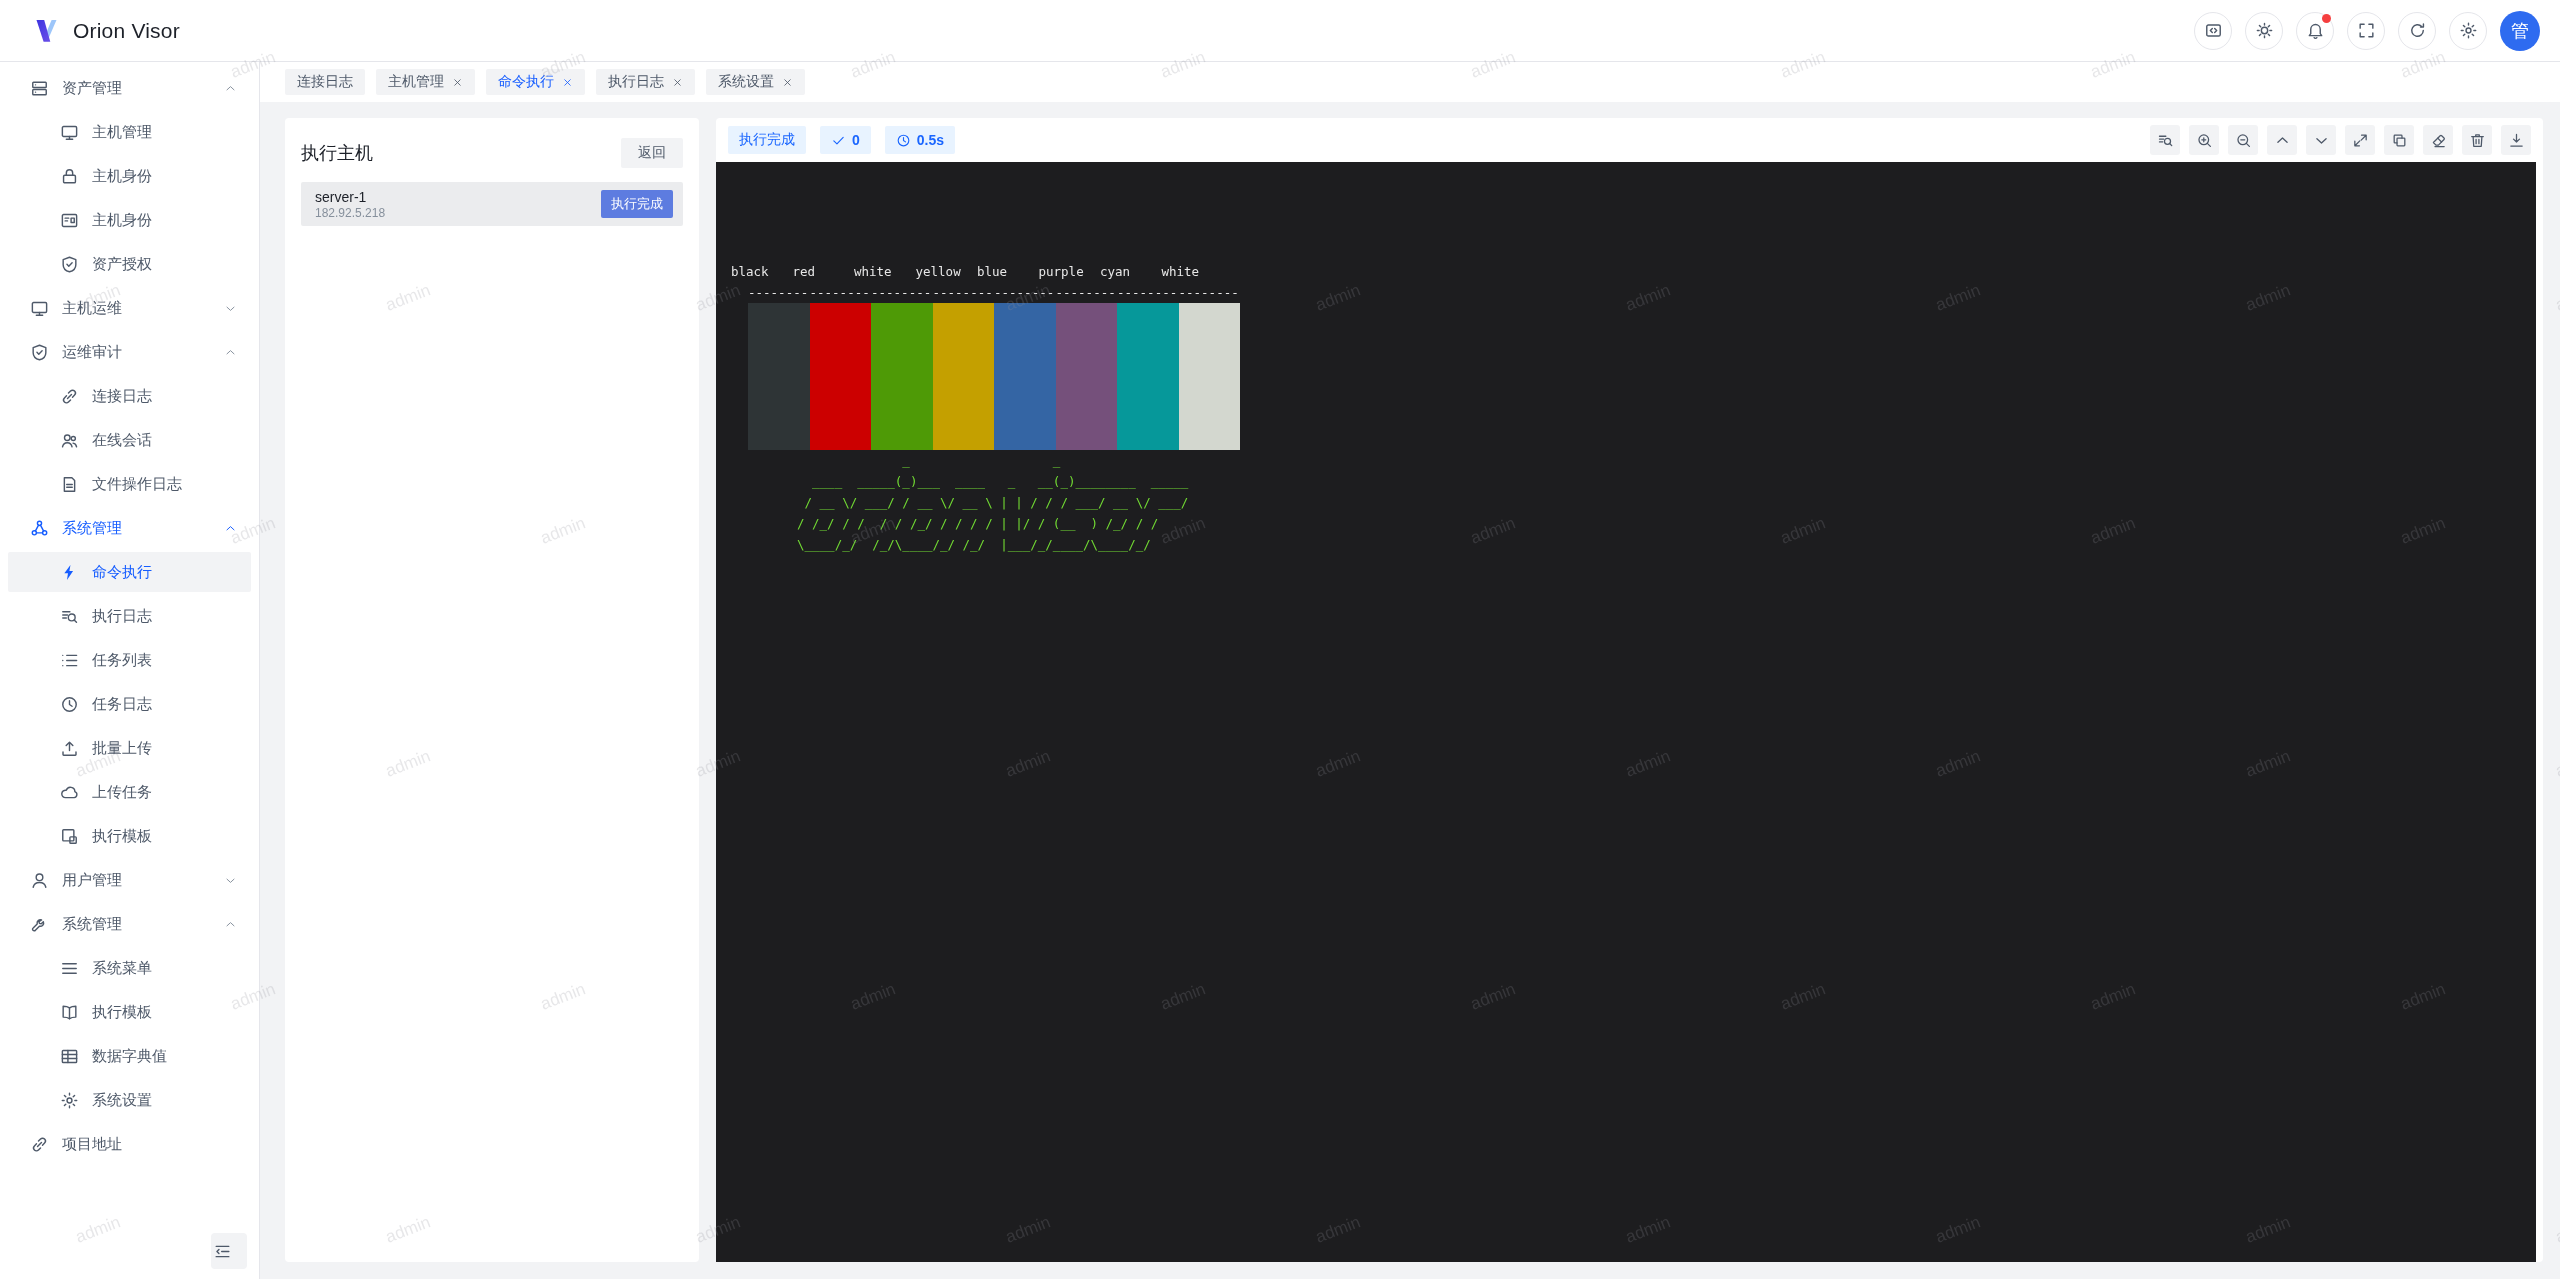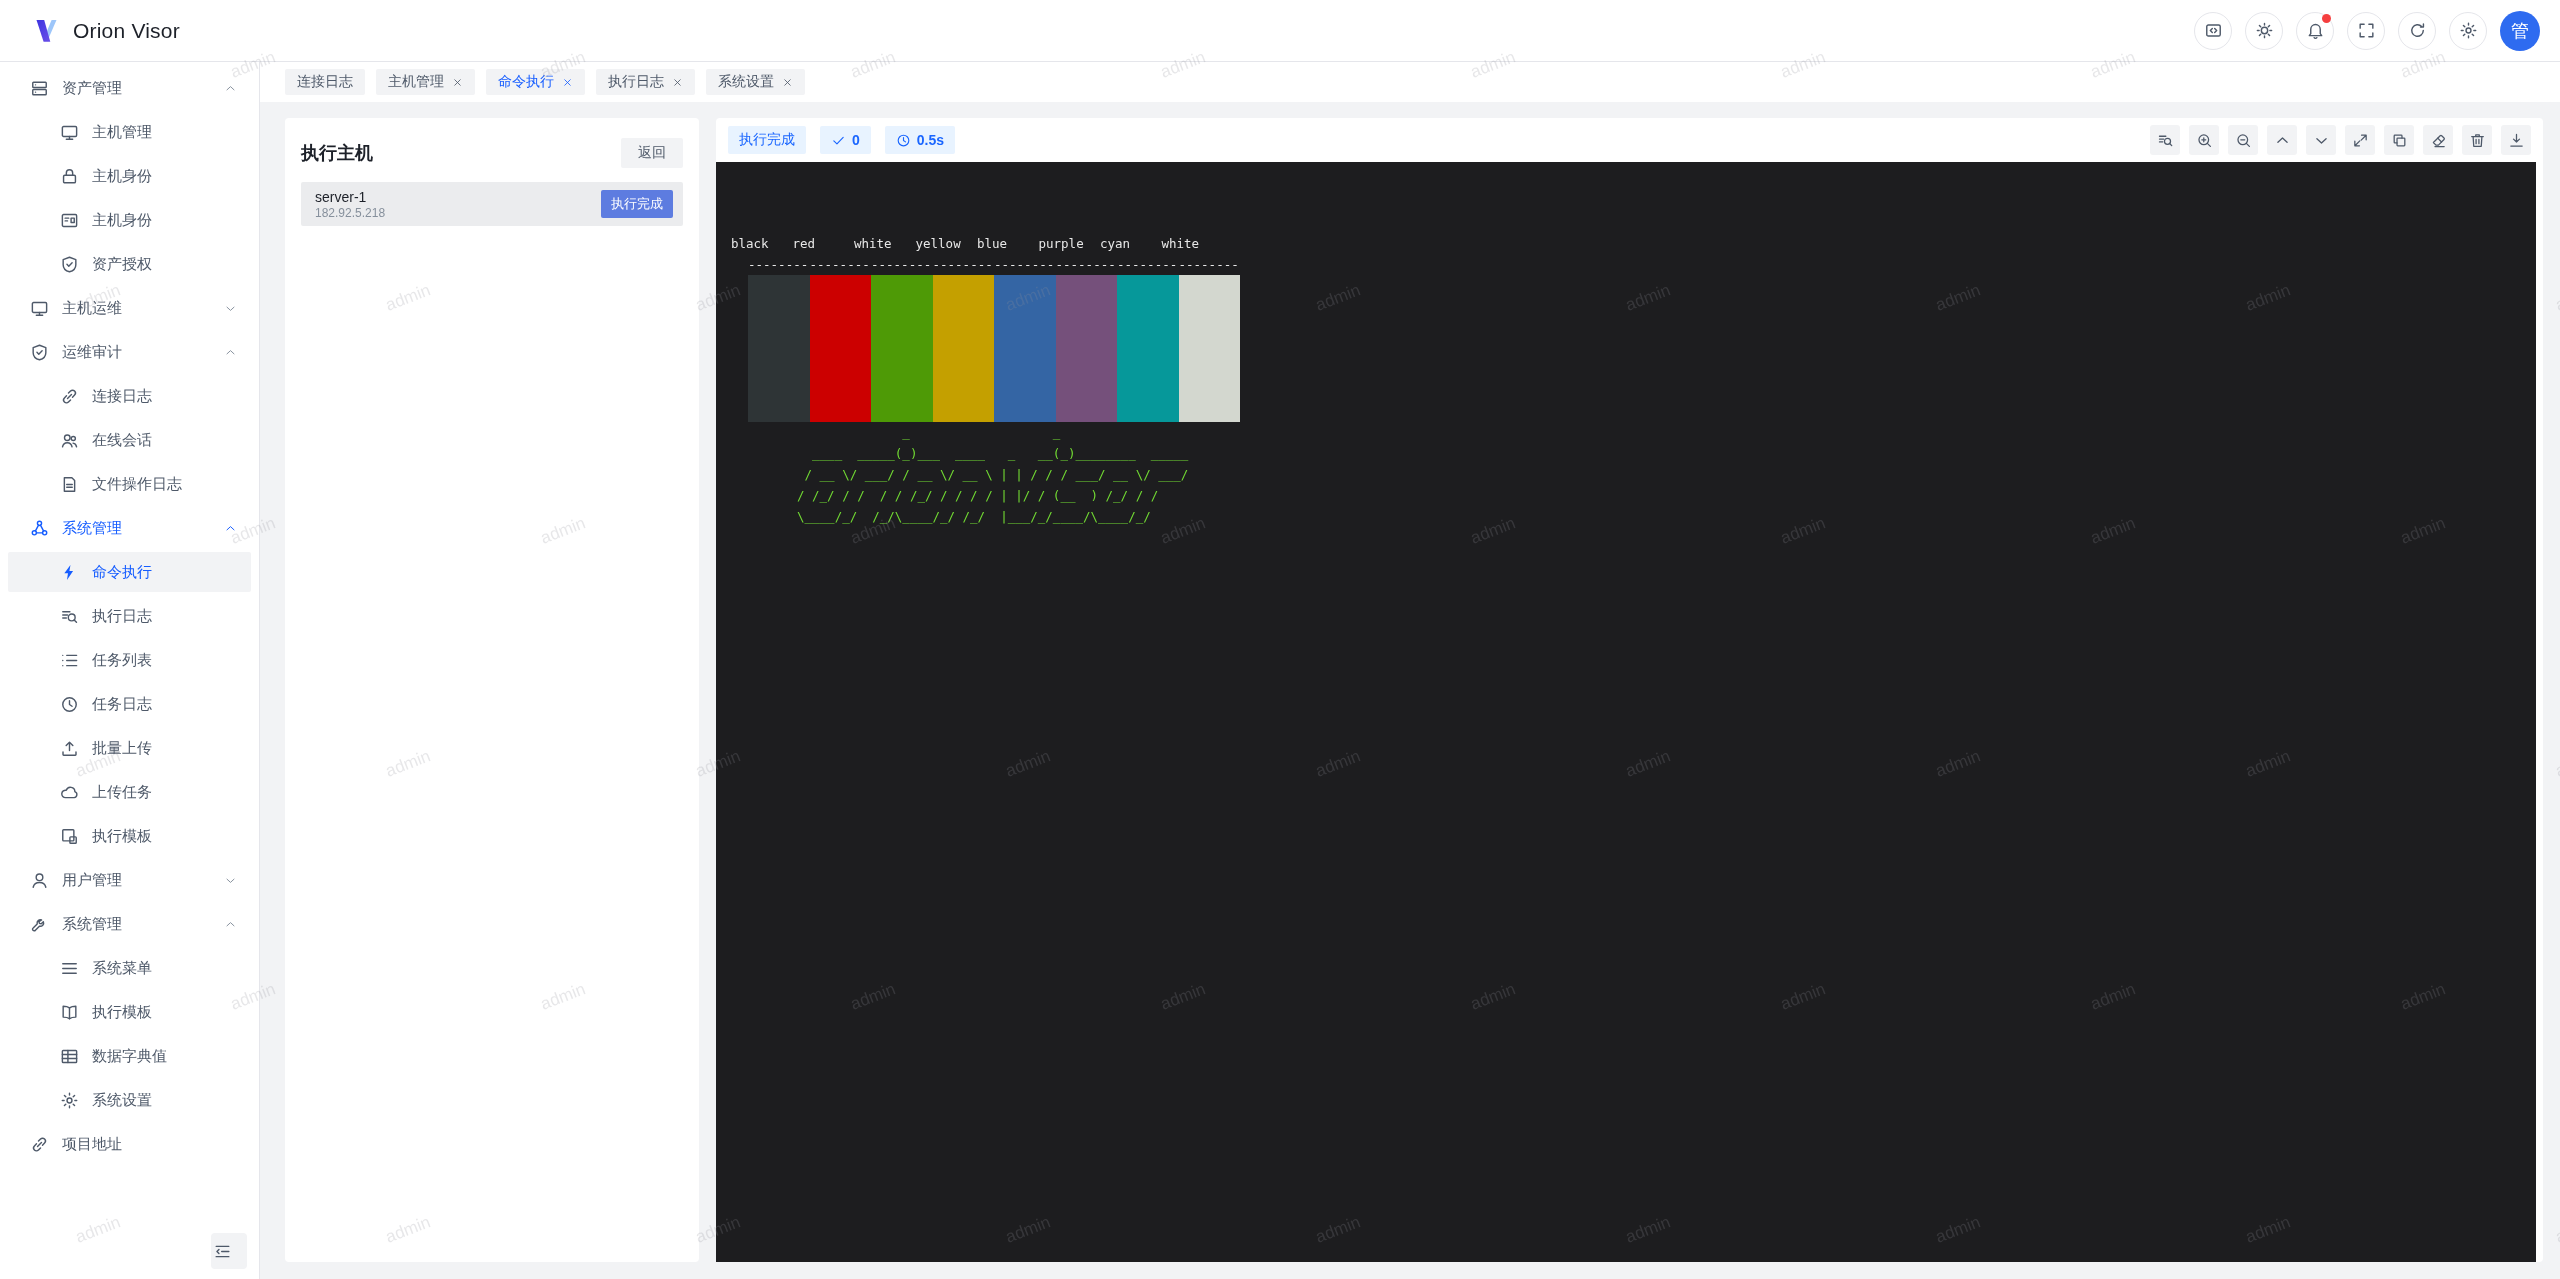--- a/index.html
+++ b/index.html
@@ -45,21 +45,21 @@
     align-items:center; gap:8px; font-size:14px; color:#4e5969; cursor:pointer; white-space:nowrap; }
   .tab.active { color:#165dff; }
   .tab-close { display:flex; cursor:pointer; }
   .tab-close svg { width:11px; height:11px; }
 
   .content { flex:1; display:flex; gap:17px; padding:16px 17px 17px 25px; min-height:0; }
 
   
   .host-card { width:414px; flex:none; background:#fff; border-radius:4px; padding:20px 16px; }
   .card-head { display:flex; align-items:center; justify-content:space-between; }
-  .card-title { margin:0; font-size:18px; font-weight:700; color:#1d2129; }
+  .card-title { margin:0; font-size:18px; font-weight:400; color:#1d2129; }
   .back-btn { height:30px; padding:0 17px; background:#f2f3f5; border:none; border-radius:2px;
     font-size:14px; color:#4e5969; cursor:pointer; font-family:inherit; }
   .host-item { margin-top:14px; height:44px; background:#ebecee; border-radius:2px;
     display:flex; align-items:center; justify-content:space-between; padding:0 10px 0 14px; cursor:pointer; }
   .host-name { font-size:14px; color:#1d2129; line-height:17px; }
   .host-ip { font-size:12px; color:#86909c; line-height:14px; }
   .host-badge { background:#5d7ce0; color:#fff; font-size:13px; padding:5px 10px; border-radius:2px; }
 
   
   .term-card { flex:1; min-width:0; background:#fff; border-radius:4px; display:flex;
@@ -72,21 +72,21 @@
   .pill b { font-weight:700; }
   .pill .pi { display:flex; } .pill .pi svg { width:15px; height:15px; }
   .toolbar-right { display:flex; align-items:center; gap:9px; }
   .tbtn { width:30px; height:30px; border:none; border-radius:3px; background:#f2f3f5;
     color:#4e5969; display:flex; align-items:center; justify-content:center; cursor:pointer; }
   .tbtn svg { width:17px; height:17px; }
 
   .terminal { flex:1; background:#1d1d1f; padding:15px 0 0 15px; overflow:hidden;
     font-family:"DejaVu Sans Mono","Liberation Mono",monospace; font-size:12.5px;
     line-height:21px; color:#e8e8e8; }
-  .color-names { display:flex; margin-top:56px; height:21px; }
+  .color-names { display:flex; margin-top:84px; height:21px; }
   .color-names span { width:61.5px; flex:none; }
   .color-dashes { display:flex; margin-left:17px; height:21px; }
   .color-dashes span { width:61.5px; flex:none; }
   .color-blocks { display:flex; margin-left:17px; }
   .color-blocks div { width:61.5px; height:147px; flex:none; }
   .ascii-art { margin:0 0 0 66px; font:inherit; line-height:21px; color:#72db33; }
 
   
   .watermark { position:fixed; inset:0; z-index:100; pointer-events:none; overflow:hidden; }
   .watermark span { position:absolute; transform:rotate(-21deg); font-size:17px;

